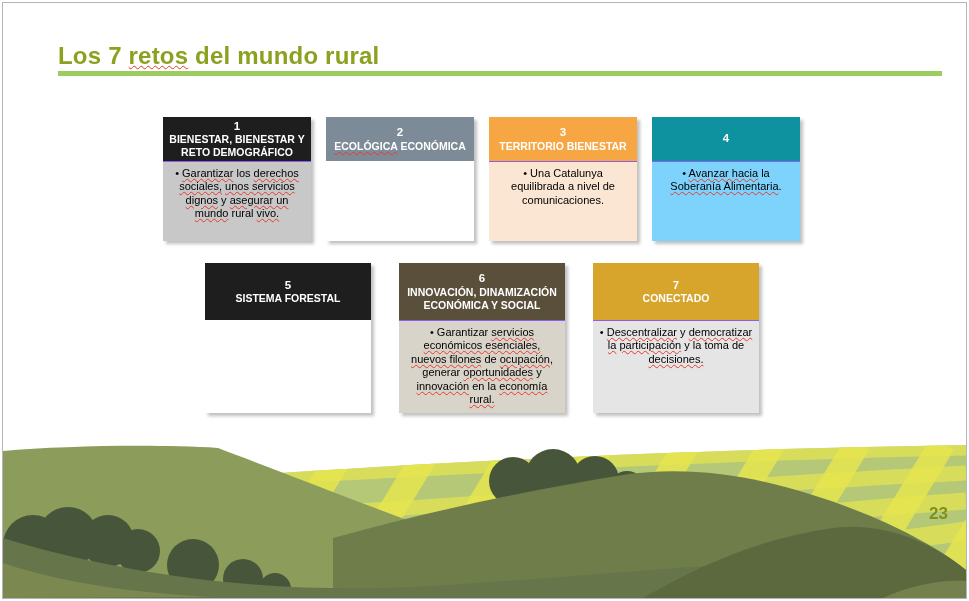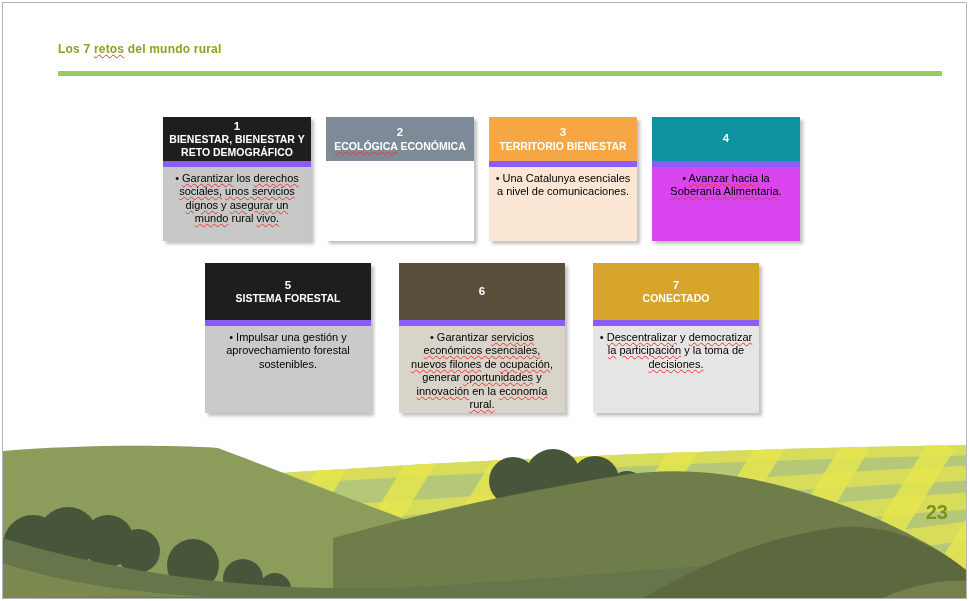--- a/index.html
+++ b/index.html
@@ -1,40 +1,40 @@
 <!DOCTYPE html>
 <html><head>
 <meta charset="utf-8">
 <style>
   html,body{margin:0;padding:0;background:#ffffff;}
   .page{position:relative;width:969px;height:601px;background:#ffffff;overflow:hidden;
         font-family:"Liberation Sans",sans-serif;}
   .frame{position:absolute;inset:2px;border:1px solid #b4b4bc;pointer-events:none;}
-  .title{position:absolute;left:58px;top:42px;margin:0;font-size:12px;font-weight:bold;
+  .title{position:absolute;left:58px;top:42px;margin:0;font-size:24px;font-weight:bold;
          letter-spacing:.2px;}
   .rule{position:absolute;left:58px;top:71px;width:884px;height:5px;}
   .row{position:absolute;display:flex;}
   .row1{left:163px;top:117px;gap:15px;}
   .row2{left:205px;top:263px;gap:28px;}
   .card{display:flex;flex-direction:column;box-shadow:3px 3px 3px rgba(100,100,100,.4);}
   .row1 .card{width:148px;}
   .row2 .card{width:166px;}
   .card-header{color:#fff;font-weight:bold;text-align:center;display:flex;flex-direction:column;
                justify-content:center;padding:2px 4px;box-sizing:border-box;}
   .row1 .card-header{height:44px;font-size:10.5px;line-height:1.18;}
   .row2 .card-header{height:57px;font-size:10.5px;line-height:1.25;}
   .num{font-size:11.5px;}
   .card-body{text-align:center;font-size:11px;line-height:1.22;color:#000;
-             padding:5px 6px;box-sizing:border-box;border-top:6px solid #8b5cf6;}
+             padding:5px 6px;box-sizing:border-box;border-top:1px solid #8b5cf6;}
   .row1 .card-body{height:80px;}
   .row2 .card-body{height:93px;}
   .w{text-decoration:underline;text-decoration-style:wavy;text-decoration-color:#e8392e;
      text-decoration-thickness:1px;text-underline-offset:1px;}
   .landscape{position:absolute;left:3px;right:3px;bottom:3px;width:963px;height:155px;display:block;}
-  .pagenum{position:absolute;right:21px;bottom:77px;font-size:20px;font-weight:bold;}
+  .pagenum{position:absolute;right:21px;bottom:77px;font-size:17px;font-weight:bold;}
 </style>
 </head>
 <body>
 
 <div class="page">
   <div class="frame"></div>
 
   <h1 class="title" style="color: rgb(138, 162, 31);"><span>Los 7 </span><span class="w">retos</span><span> del mundo rural</span></h1>
   <div class="rule" style="background: rgb(156, 203, 95);"></div>
 
@@ -50,40 +50,40 @@
         <div class="card-header" style="background: rgb(125, 139, 152);">
           <div class="num">2</div>
           <div><span class="w">ECOLÓGICA</span><span> ECONÓMICA</span></div>
         </div>
       </div>
       <div class="card">
         <div class="card-header" style="background: rgb(247, 166, 68);">
           <div class="num">3</div>
           <div><span>TERRITORIO BIENESTAR</span></div>
         </div>
-        <div class="card-body" style="background: rgb(251, 230, 211);"><span>• Una Catalunya esenciales a nivel de comunicaciones.</span></div>
+        <div class="card-body" style="background: rgb(251, 230, 211);"><span>• Una Catalunya equilibrada a nivel de comunicaciones.</span></div>
       </div>
       <div class="card">
         <div class="card-header" style="background: rgb(15, 146, 159);">
           <div class="num">4</div>
         </div>
-        <div class="card-body" style="background: #d946ef;"><span>• </span><span class="w">Avanzar hacia</span><span> la </span><span class="w">Soberanía Alimentaria</span><span>.</span></div>
+        <div class="card-body" style="background: #7dd3fc;"><span>• </span><span class="w">Avanzar hacia</span><span> la </span><span class="w">Soberanía Alimentaria</span><span>.</span></div>
       </div>
     </div>
   <div class="row row2">
       <div class="card">
         <div class="card-header" style="background: rgb(30, 30, 30);">
           <div class="num">5</div>
           <div><span>SISTEMA FORESTAL</span></div>
         </div>
-        <div class="card-body" style="background: rgb(202, 202, 202);"><span>• Impulsar una gestión y aprovechamiento forestal sostenibles.</span></div>
       </div>
       <div class="card">
         <div class="card-header" style="background: rgb(89, 79, 59);">
           <div class="num">6</div>
+          <div><span>INNOVACIÓN, DINAMIZACIÓN ECONÓMICA Y SOCIAL</span></div>
         </div>
         <div class="card-body" style="background: rgb(217, 212, 202);"><span>• Garantizar </span><span class="w">servicios económicos esenciales,</span><span> </span><span class="w">nuevos filones</span><span> de </span><span class="w">ocupación,</span><span> generar </span><span class="w">oportunidades</span><span> y </span><span class="w">innovación</span><span> en la </span><span class="w">economía rural.</span></div>
       </div>
       <div class="card">
         <div class="card-header" style="background: rgb(215, 164, 44);">
           <div class="num">7</div>
           <div><span>CONECTADO</span></div>
         </div>
         <div class="card-body" style="background: #e5e5e5;"><span>• </span><span class="w">Descentralizar</span><span> y </span><span class="w">democratizar la</span><span> </span><span class="w">participación</span><span> y la toma de </span><span class="w">decisiones.</span></div>
       </div>

